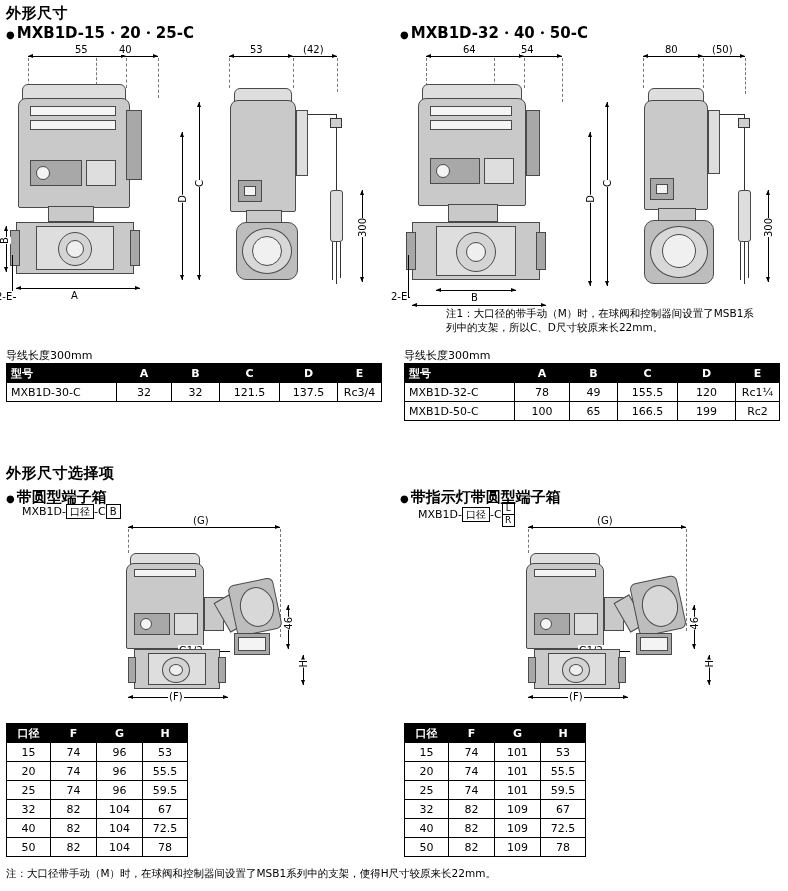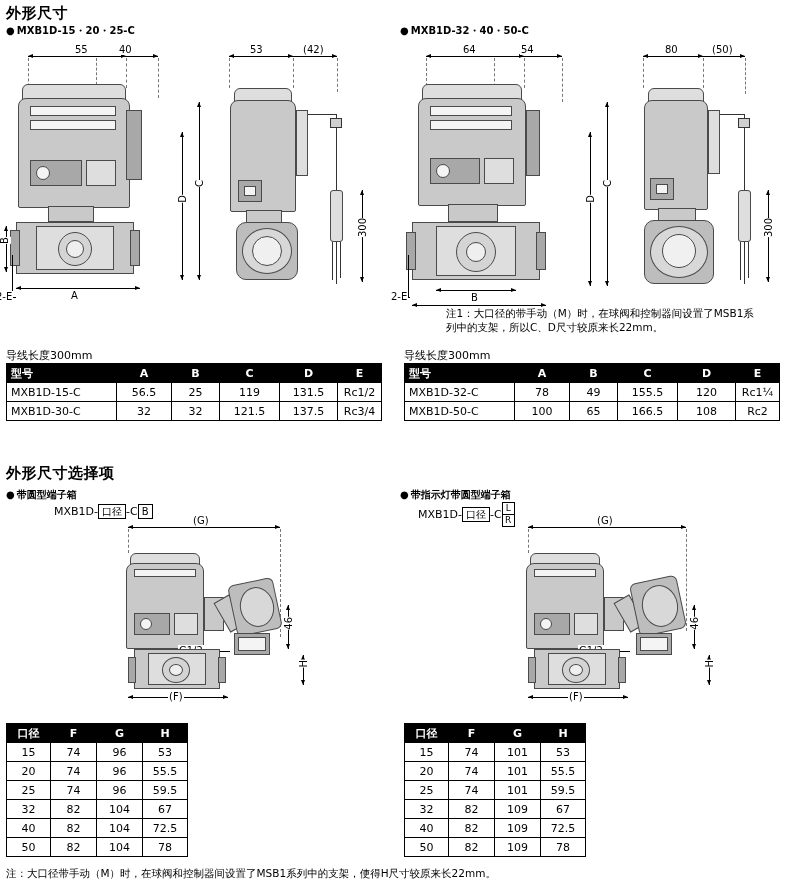--- a/index.html
+++ b/index.html
@@ -15,21 +15,21 @@
     font-size: 11px;
     color: #000;
     overflow: hidden;
   }
   .sec-title {
     font-size: 15px;
     font-weight: bold;
     letter-spacing: 0.5px;
   }
   .sub-title {
-    font-size: 10px;
+    font-size: 15px;
     font-weight: bold;
   }
   .bullet::before {
     content: "\25CF";
     font-size: 10px;
     margin-right: 2px;
   }
   
   .drawing { position: absolute; }
   .dim-line {
@@ -329,28 +329,20 @@
       <th class="modelhead" style="width:110px;">型号</th>
       <th style="width:55px;">A</th>
       <th style="width:48px;">B</th>
       <th style="width:60px;">C</th>
       <th style="width:58px;">D</th>
       <th>E</th>
     </tr>
   </thead>
   <tbody>
     <tr>
-      <td class="model">MXB1D-15-C</td>
-      <td>56.5</td>
-      <td>25</td>
-      <td>119</td>
-      <td>131.5</td>
-      <td>Rc1/2</td>
-    </tr>
-    <tr>
       <td class="model">MXB1D-30-C</td>
       <td>32</td>
       <td>32</td>
       <td>121.5</td>
       <td>137.5</td>
       <td>Rc3/4</td>
     </tr>
   </tbody>
 </table>
 
@@ -373,30 +365,30 @@
       <td>49</td>
       <td>155.5</td>
       <td>120</td>
       <td>Rc1¼</td>
     </tr>
     <tr>
       <td class="model">MXB1D-50-C</td>
       <td>100</td>
       <td>65</td>
       <td>166.5</td>
-      <td>108</td>
+      <td>199</td>
       <td>Rc2</td>
     </tr>
   </tbody>
 </table>
 
 <div class="sec-title" style="position:absolute; left:6px; top:464px;">外形尺寸选择项</div>
 
 <div class="sub-title bullet" style="position:absolute; left:6px; top:488px;">带圆型端子箱</div>
-<div style="position:absolute; left:22px; top:504px; font-size:11px;margin-left:32px;">
+<div style="position:absolute; left:22px; top:504px; font-size:11px;">
   <span>MXB1D-</span><span class="boxchar">口径</span><span>-C</span><span class="boxchar">B</span>
 </div>
 
 <div class="sub-title bullet" style="position:absolute; left:400px; top:488px;">带指示灯带圆型端子箱</div>
 <div style="position:absolute; left:418px; top:502px; font-size:11px;">
   <span>MXB1D-</span><span class="boxchar">口径</span><span>-C</span><span class="stackbox"><span>L</span><span>R</span></span>
 </div>
 
 <div class="drawing" style="left:100px; top:505px; width:290px; height:200px;">
 

